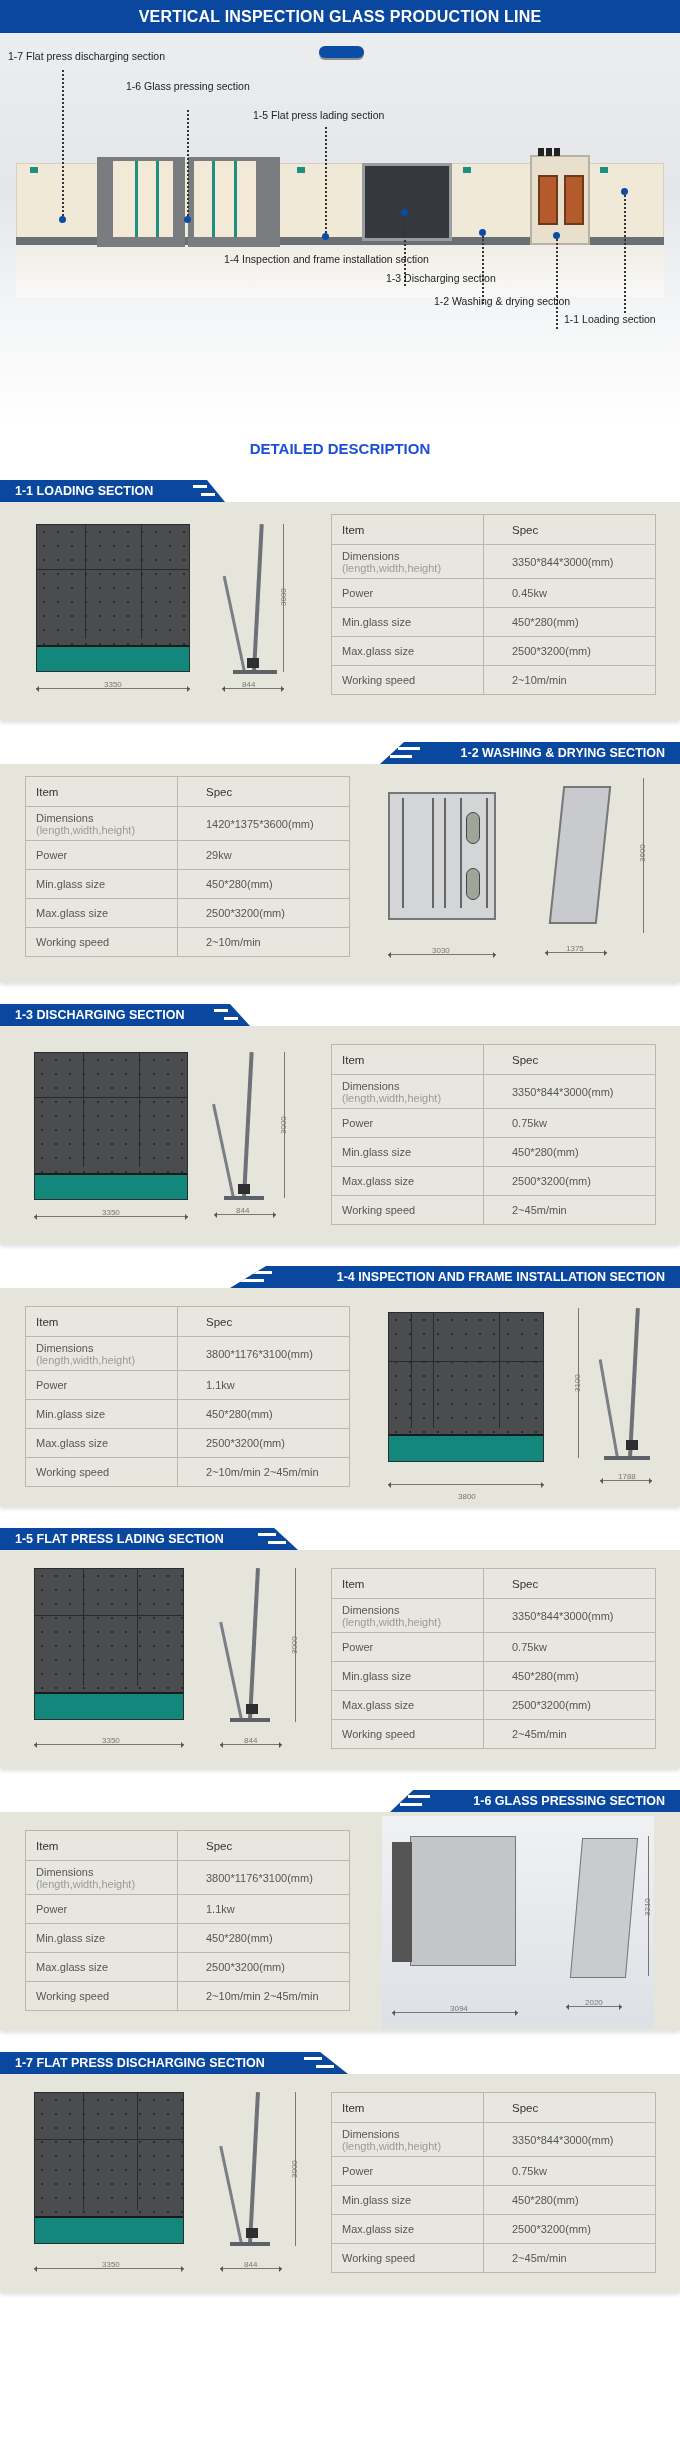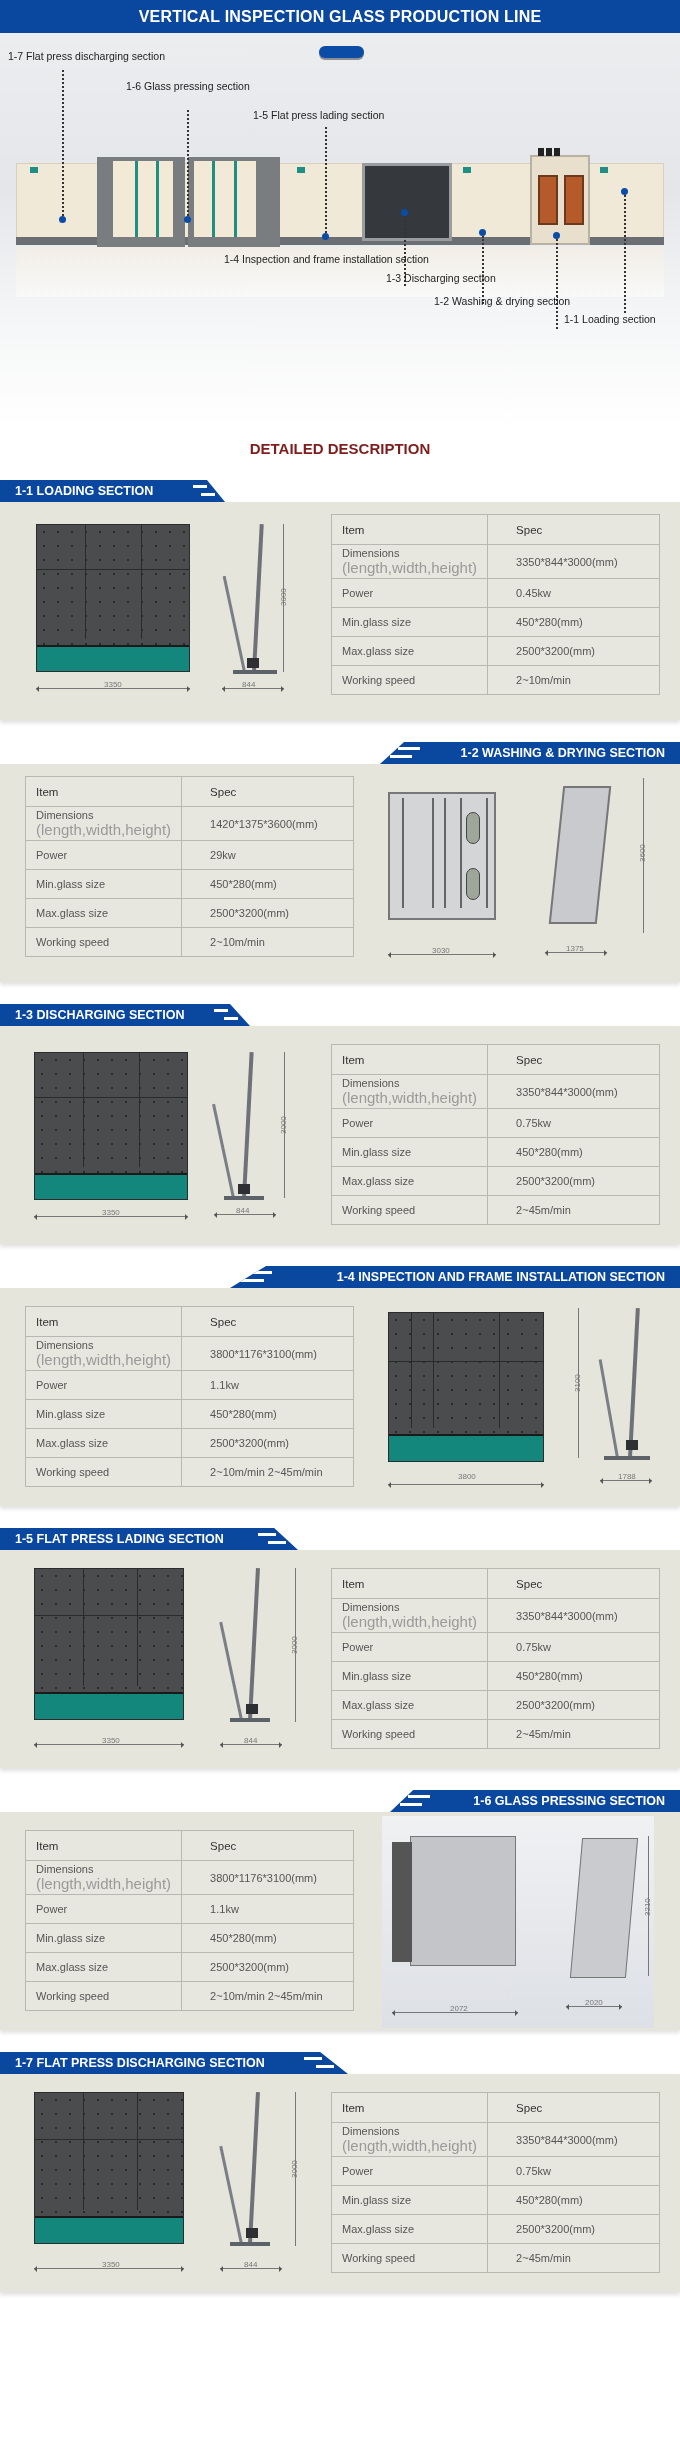--- a/index.html
+++ b/index.html
@@ -14,21 +14,21 @@
   .press .panel { position: absolute; top: 4px; bottom: 10px; background: #f2ead6; }
   .press .rail { position: absolute; top: 4px; bottom: 10px; width: 3px; background: #1f8f83; }
   .dark-window { position: absolute; left: 362px; top: 130px; width: 90px; height: 78px; background: #35393d; border: 3px solid #9a9da0; }
   .wash { position: absolute; left: 530px; top: 122px; width: 60px; height: 90px; background: #e8e0cc; border: 2px solid #b8b2a4; }
   .wash .door { position: absolute; top: 18px; width: 20px; height: 50px; background: #b55a2a; border: 2px solid #6b3a1d; }
   .wash .motor { position: absolute; top: -9px; width: 6px; height: 8px; background: #222; }
   .tag { position: absolute; top: 134px; width: 8px; height: 6px; background: #1f8f83; }
   .callout { position: absolute; font-size: 10.5px; color: #222; white-space: nowrap; }
   .dot { position: absolute; width: 7px; height: 7px; border-radius: 50%; background: #0a4ca6; }
   .dotted { position: absolute; width: 0; border-left: 2px dotted #333; }
-  .section-heading { text-align: center; font-weight: bold; font-size: 15px; color: #7f1d1d; margin-top: 12px; height: 40px; }
+  .section-heading { text-align: center; font-weight: bold; font-size: 15px; color: #1d4ed8; margin-top: 12px; height: 40px; }
   .section { margin-bottom: 22px; }
   .banner-row { position: relative; height: 22px; }
   .banner { position: absolute; top: 0; height: 22px; background: #0a479e; color: #fff; font-weight: bold; font-size: 12.5px; line-height: 22px; white-space: nowrap; }
   .banner.left { left: 0; padding-left: 15px; clip-path: polygon(0 0, 92% 0, 100% 100%, 0 100%); }
   .banner.right { right: 0; padding-right: 15px; text-align: right; clip-path: polygon(8% 0, 100% 0, 100% 100%, 0 100%); }
   .banner .stripe { position: absolute; height: 3px; background: #fff; }
   .panel-body { position: relative; height: 218px; background: #e6e5dc; box-shadow: 0 3px 4px rgba(0,0,0,0.12); }
   .drawing { position: absolute; }
   .front { background: #4a4c4e; border: 1px solid #2b2c2d; }
   .front .grid { position: absolute; inset: 0; background-image: radial-gradient(#222 1px, transparent 1.3px); background-size: 14px 14px; opacity: 0.8; }
@@ -46,21 +46,21 @@
   .dim-h::after { right: 0; border-left-color: #555; border-right: 0; }
   .dim-v { position: absolute; width: 0; border-left: 1px solid #777; }
   .dim-label { position: absolute; font-size: 8px; color: #777; }
   .dim-label.vert { transform: rotate(-90deg); transform-origin: left top; }
   table.spec { position: absolute; border-collapse: collapse; background: #e8e7df; font-size: 11px; color: #555; }
   table.spec td { border: 1px solid #b9b8b0; padding: 0 10px; height: 29px; vertical-align: middle; }
   table.spec tr.head td { height: 30px; color: #333; font-size: 11.5px; }
   table.spec tr.dims td { height: 34px; }
   table.spec td.c1 { width: 152px; }
   table.spec td.c2 { width: 172px; padding-left: 28px; }
-  .sub { display: block; color: #9a9a9a; font-size: 15px; text-align: right; }
+  .sub { display: block; color: #9a9a9a; font-size: 11px; }
   .wash-front { position: absolute; background: #d4d5d6; border: 2px solid #777; }
   .wash-front .vb { position: absolute; top: 4px; bottom: 10px; width: 2px; background: #666; }
   .wash-front .win { position: absolute; width: 14px; height: 32px; border-radius: 7px; background: #9ea69a; border: 1px solid #444; }
   .wash-side { position: absolute; background: #c8cacd; border: 2px solid #777; transform: skewX(-6deg); }
   .press-front { position: absolute; background: #c3c5c8; border: 1px solid #777; }
   .press-side { position: absolute; background: #c9cbce; border: 1px solid #777; transform: skewX(-5deg); }
 </style>
 </head>
 <body>
 
@@ -342,21 +342,21 @@
       </table>
     <div class="drawing front" style="left:388px;top:24px;width:156px;height:150px;">
       <div class="grid"></div>
         <div class="vline" style="left:22px;"></div>
         <div class="vline" style="left:44px;"></div>
         <div class="vline" style="left:110px;"></div>
         <div class="hline" style="top:48px;"></div>
         <div class="teal"></div>
     </div>
     <div class="dim-h" style="left:388px;top:196px;width:156px;"></div>
-    <div class="dim-label" style="left:458px;top:184px;">3800</div>
+    <div class="dim-label" style="left:458px;top:204px;">3800</div>
     <div class="side" style="left:598px;top:20px;width:56px;height:154px;">
       <div class="mast" style="left:30px;top:0;height:150px;transform:rotate(3deg);"></div>
       <div class="leg" style="left:18px;top:50px;height:100px;transform:rotate(-10deg);"></div>
       <div class="foot" style="left:6px;top:148px;width:46px;"></div>
       <div class="motor" style="left:28px;top:132px;"></div>
     </div>
     <div class="dim-v" style="left:578px;top:20px;height:150px;"></div>
     <div class="dim-label vert" style="left:573px;top:104px;">3100</div>
     <div class="dim-h" style="left:600px;top:192px;width:52px;"></div>
     <div class="dim-label" style="left:618px;top:184px;">1788</div>
@@ -456,21 +456,21 @@
       <tr>
             <td class="c1">Working speed</td>
             <td class="c2">2~10m/min  2~45m/min</td>
           </tr>
     </tbody>
       </table>
     <div class="drawing" style="left:382px;top:4px;width:272px;height:212px;background:linear-gradient(180deg,#f0f1f3,#dde0e5);"></div>
     <div class="press-front" style="left:410px;top:24px;width:106px;height:130px;"></div>
     <div class="drawing" style="left:392px;top:30px;width:20px;height:120px;background:#555;"></div>
     <div class="dim-h" style="left:392px;top:200px;width:126px;"></div>
-    <div class="dim-label" style="left:450px;top:192px;">2072</div>
+    <div class="dim-label" style="left:450px;top:192px;">3094</div>
     <div class="press-side" style="left:576px;top:26px;width:56px;height:140px;"></div>
     <div class="dim-v" style="left:648px;top:24px;height:140px;"></div>
     <div class="dim-label vert" style="left:643px;top:104px;">3210</div>
     <div class="dim-h" style="left:566px;top:194px;width:56px;"></div>
     <div class="dim-label" style="left:585px;top:186px;">2020</div>
   </div>
 </div>
 
 <div class="section">
   <div class="banner-row">

